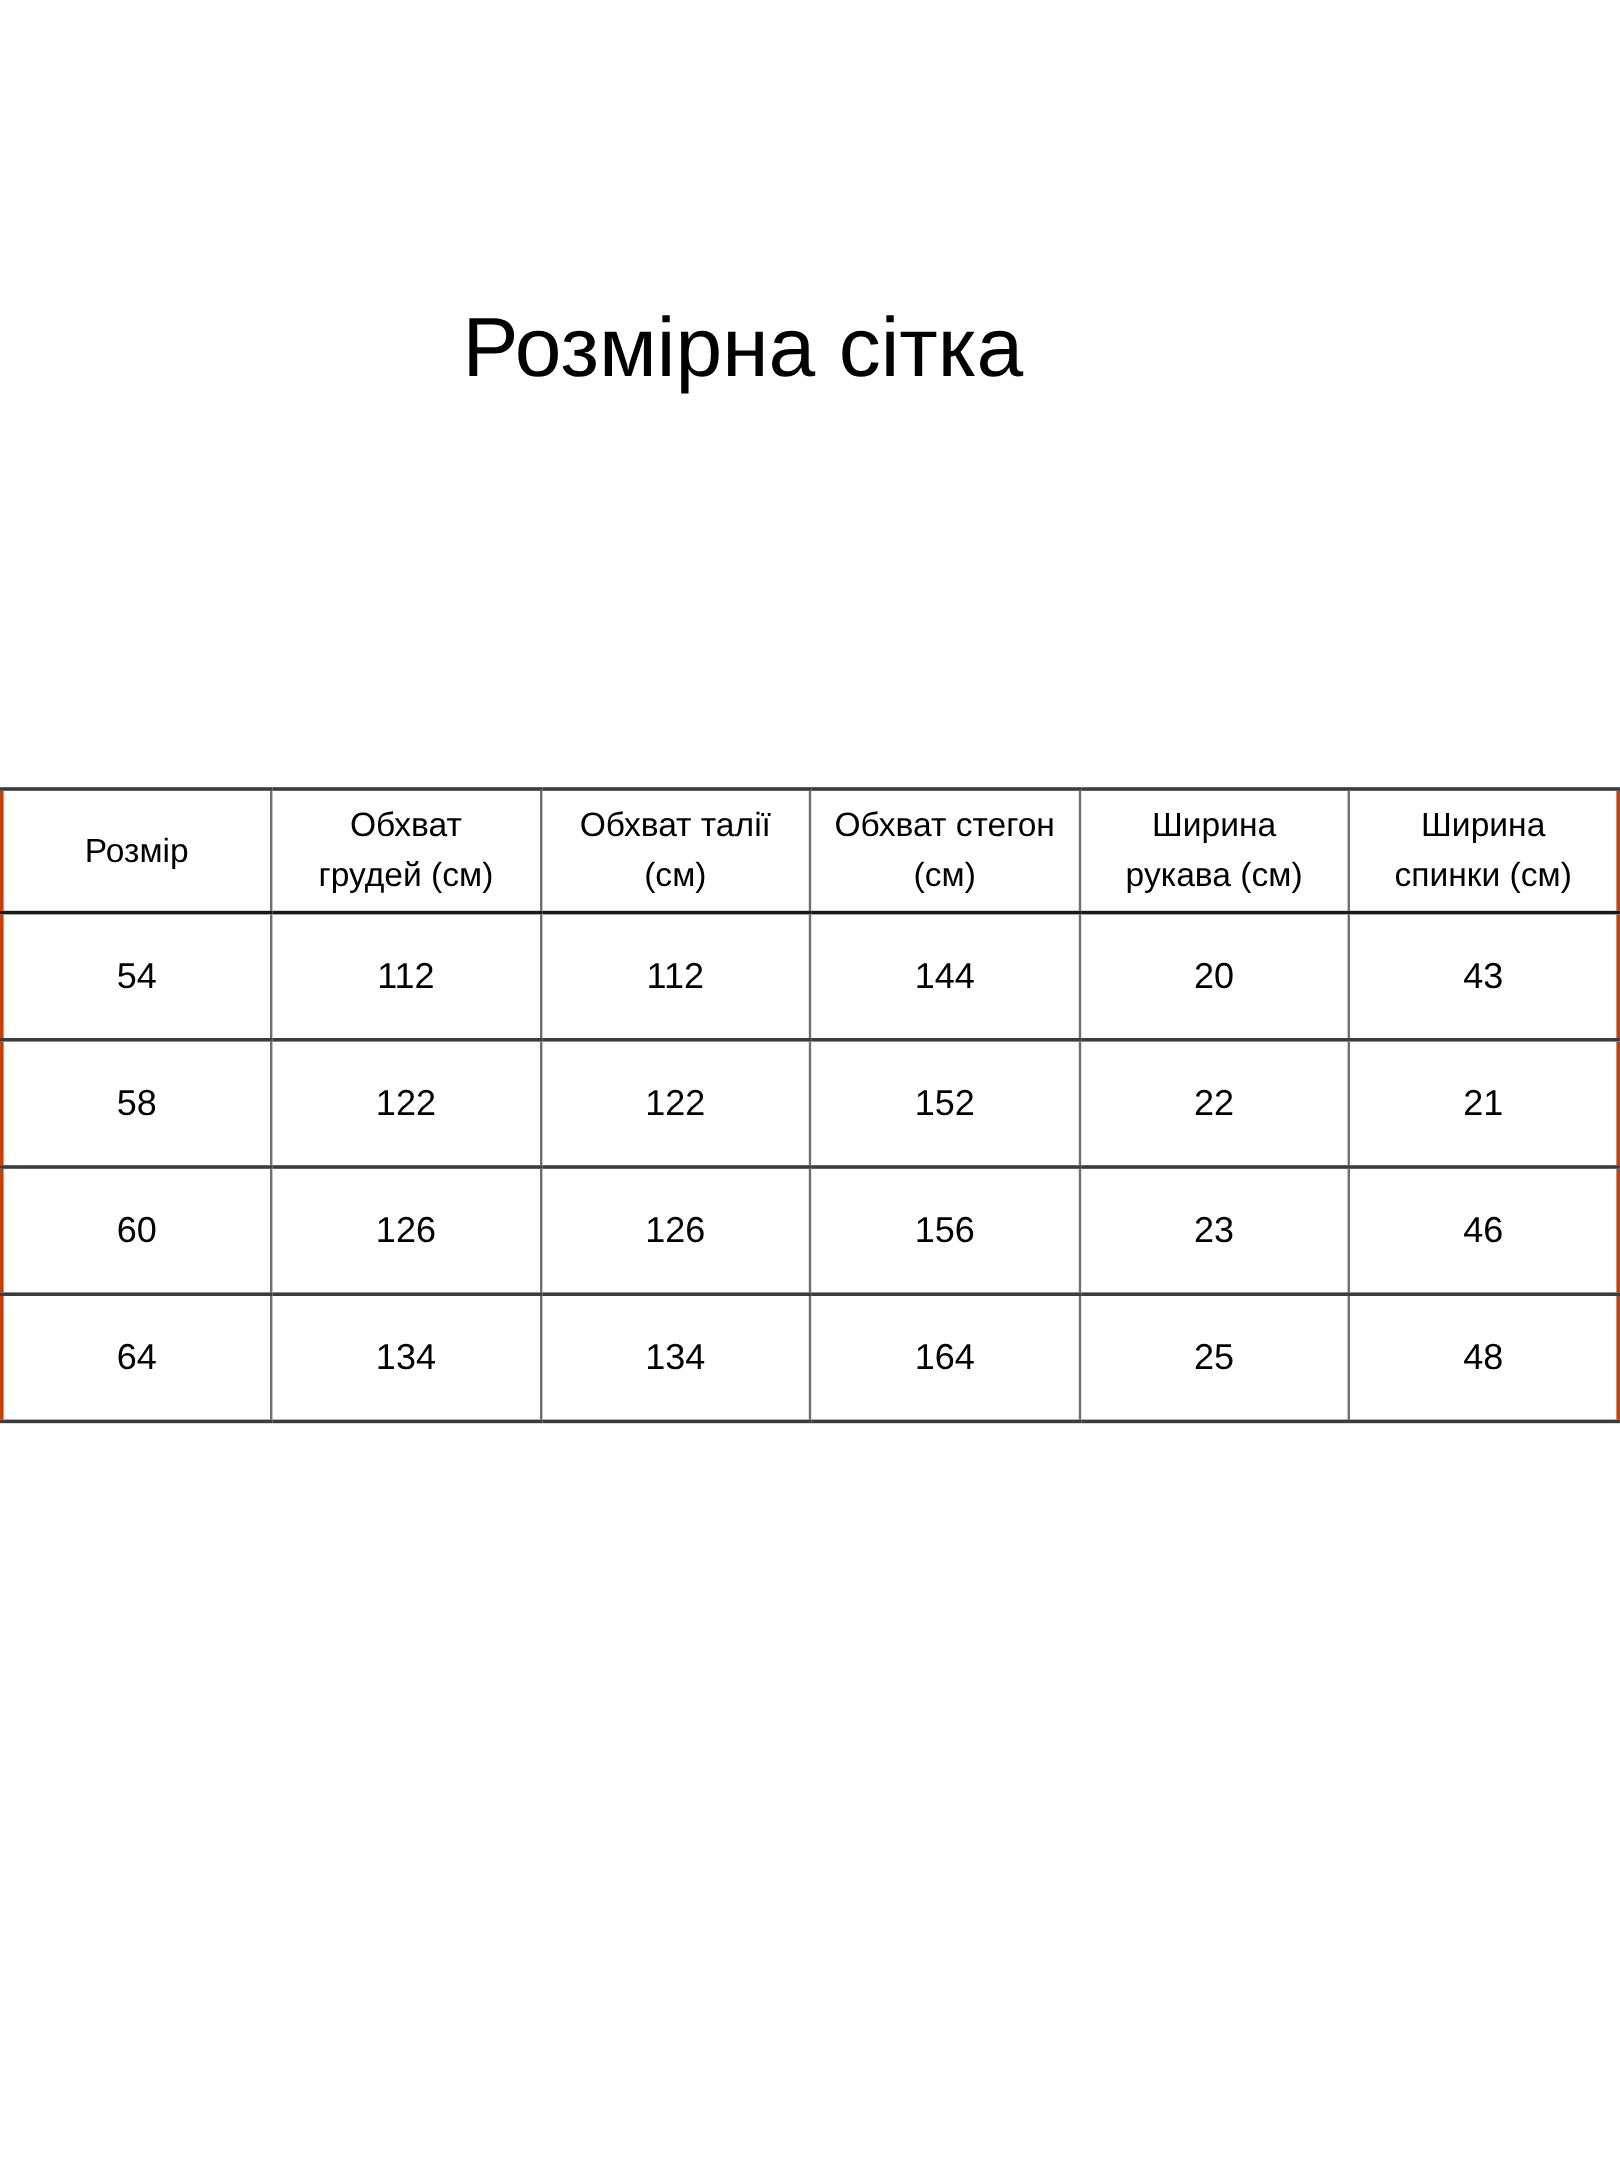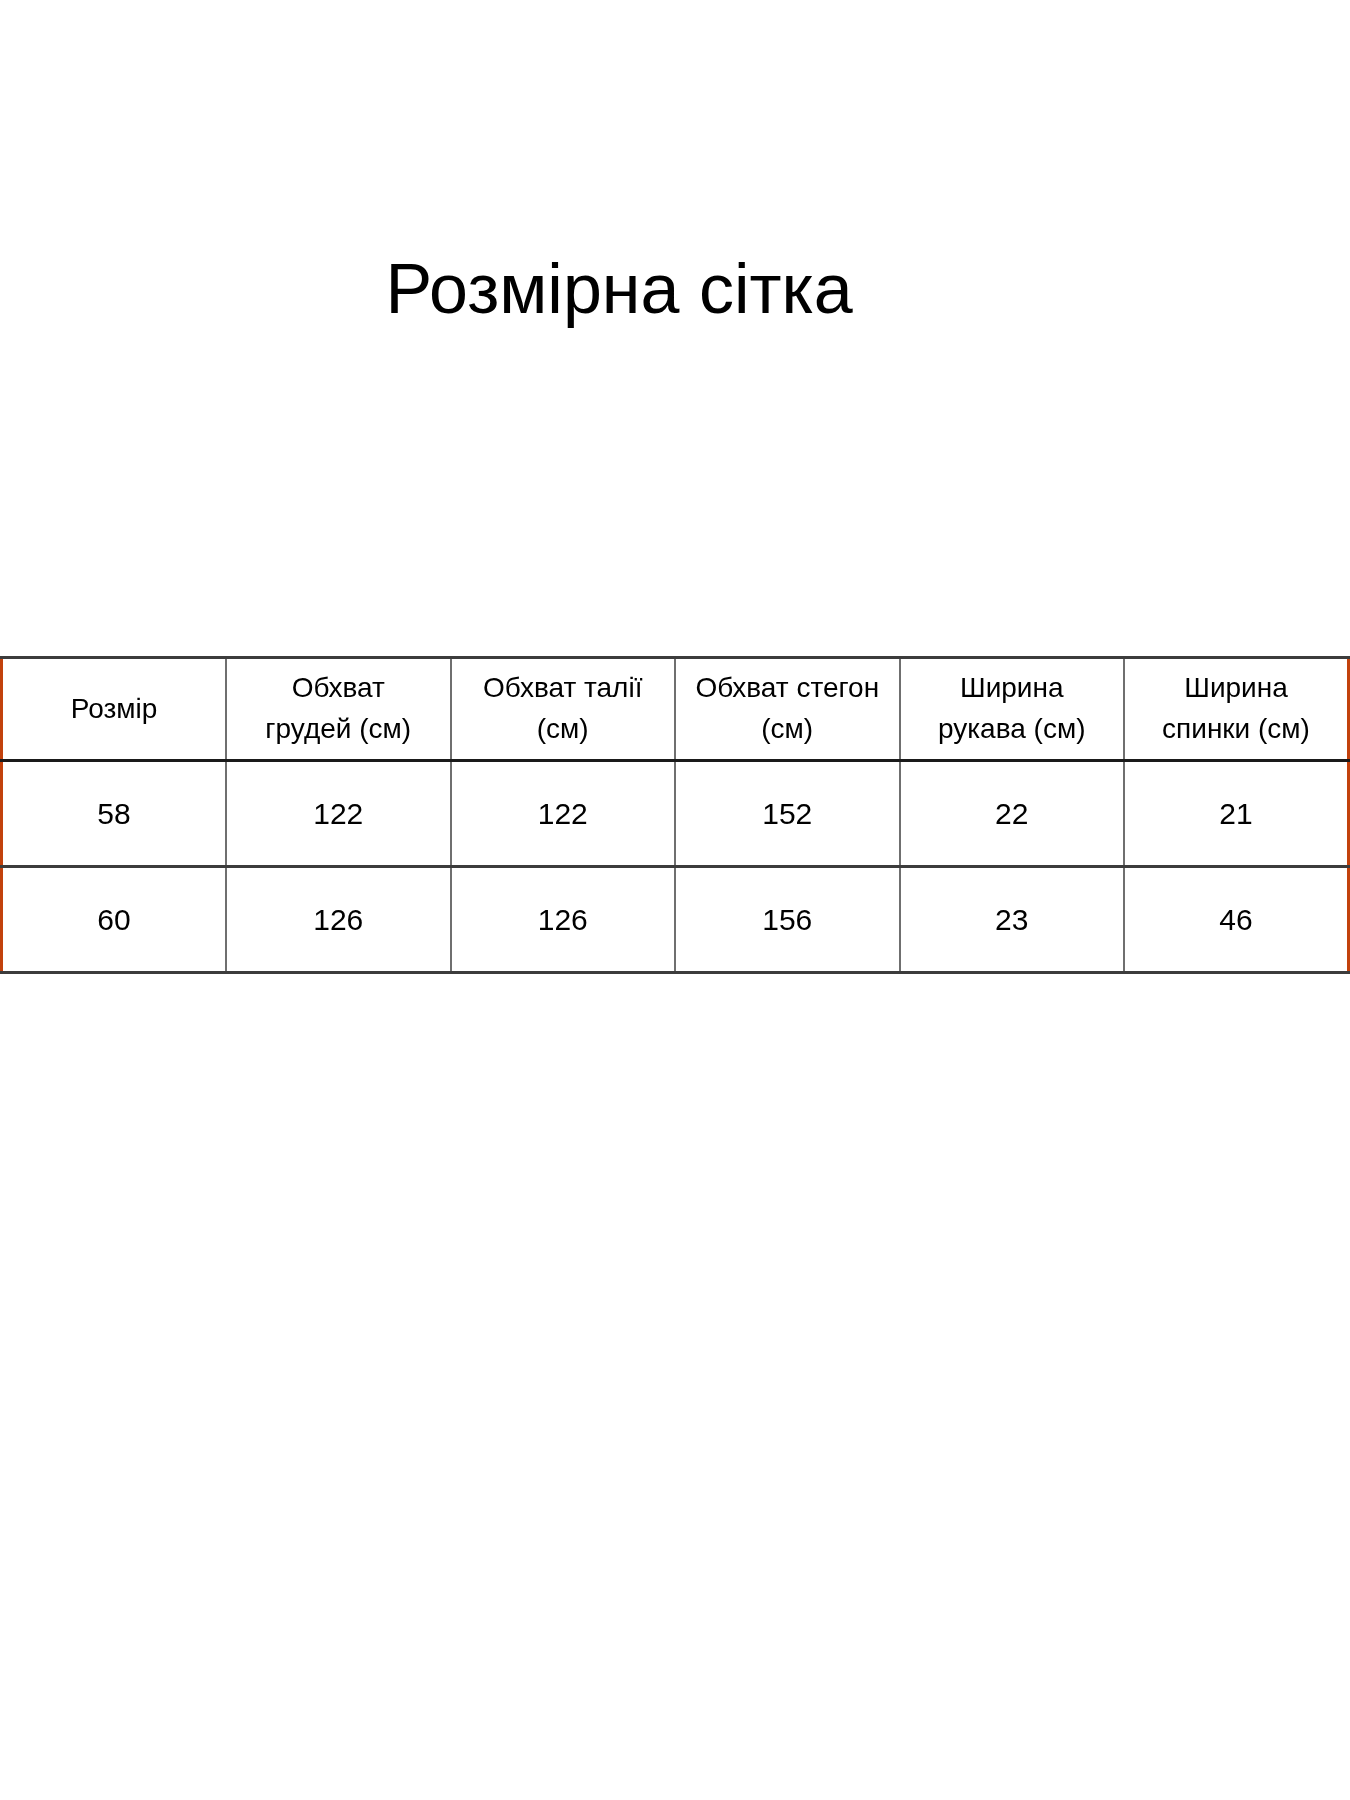--- a/index.html
+++ b/index.html
@@ -80,29 +80,45 @@
       <th>Обхват стегон
 (см)</th>
       <th>Ширина
 рукава (см)</th>
       <th>Ширина
 спинки (см)</th>
     </tr>
   </thead>
   <tbody>
     <tr>
+      <td>54</td>
+      <td>112</td>
+      <td>112</td>
+      <td>144</td>
+      <td>20</td>
+      <td>43</td>
+    </tr>
+    <tr>
       <td>58</td>
       <td>122</td>
       <td>122</td>
       <td>152</td>
       <td>22</td>
       <td>21</td>
     </tr>
     <tr>
       <td>60</td>
       <td>126</td>
       <td>126</td>
       <td>156</td>
       <td>23</td>
       <td>46</td>
     </tr>
+    <tr>
+      <td>64</td>
+      <td>134</td>
+      <td>134</td>
+      <td>164</td>
+      <td>25</td>
+      <td>48</td>
+    </tr>
   </tbody>
 </table>
 
 </body></html>

